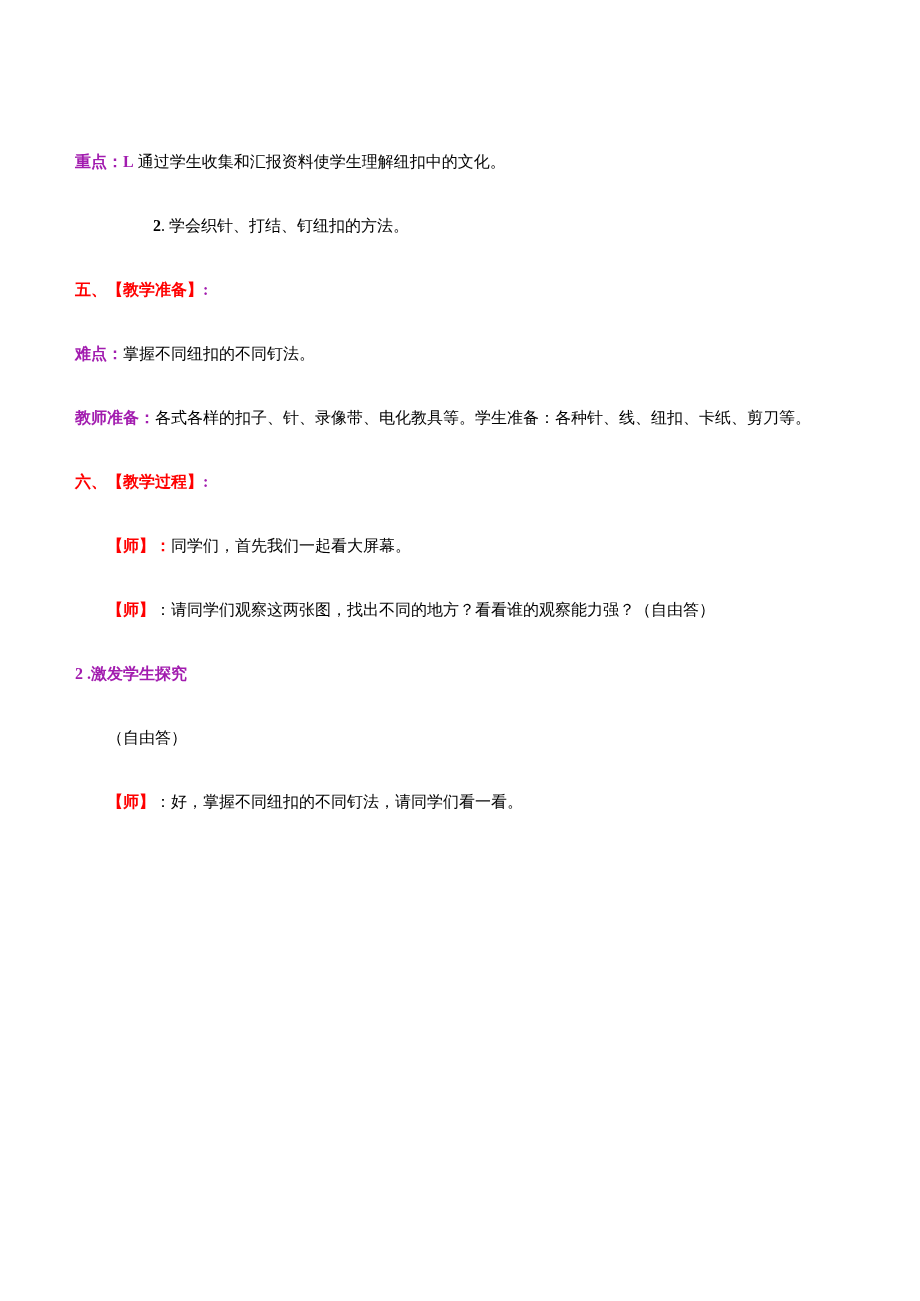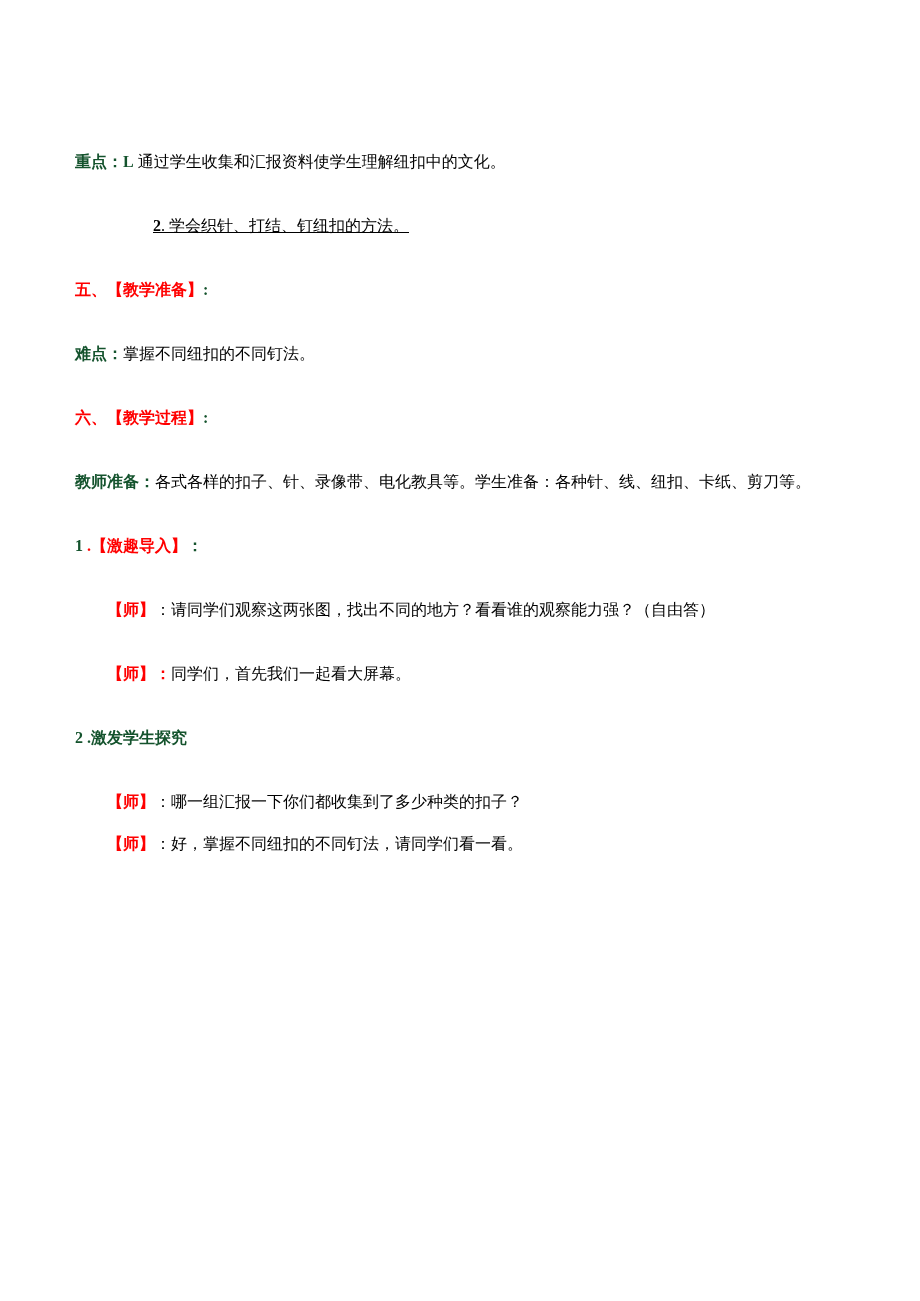--- a/index.html
+++ b/index.html
@@ -15,31 +15,30 @@
     line-height: 1.5;
     color: #000000;
   }
   .para {
     margin-bottom: 40px;
   }
   .para-tight {
     margin-bottom: 18px;
   }
   .blue {
-    color: #14532d;
+    color: #a21caf;
   }
   .red {
     color: #ff0000;
   }
   .bold {
     font-weight: bold;
   }
   .indent-1 {
     padding-left: 78px;
-    text-decoration: underline;
   }
   .indent-shi {
     padding-left: 32px;
   }
 </style>
 </head>
 <body>
 
 <div class="page">
 
@@ -53,47 +52,44 @@
 
   <div class="para">
     <span class="red bold">五、</span><span class="red bold">【教学准备】</span><span class="blue bold">:</span>
   </div>
 
   <div class="para">
     <span class="blue bold">难点：</span><span>掌握不同纽扣的不同钉法。</span>
   </div>
 
   <div class="para">
-    <span class="red bold">六、</span><span class="red bold">【教学过程】</span><span class="blue bold">:</span>
-  </div>
-
-  <div class="para">
     <span class="blue bold">教师准备：</span><span>各式各样的扣子、针、录像带、电化教具等。学生准备：各种针、线、纽扣、卡纸、剪刀等。</span>
   </div>
 
   <div class="para">
-    <span class="blue bold">1</span><span class="red bold"> .【激趣导入】</span><span class="blue bold">：</span>
+    <span class="red bold">六、</span><span class="red bold">【教学过程】</span><span class="blue bold">:</span>
+  </div>
+
+
+  <div class="para indent-shi">
+    <span class="red bold">【师】：</span><span>同学们，首先我们一起看大屏幕。</span>
   </div>
 
   <div class="para indent-shi">
     <span class="red bold">【师】</span><span>：请同学们观察这两张图，找出不同的地方？看看谁的观察能力强？（自由答）</span>
-  </div>
-
-  <div class="para indent-shi">
-    <span class="red bold">【师】：</span><span>同学们，首先我们一起看大屏幕。</span>
   </div>
 
 
   <div class="para">
     <span class="blue bold">2</span><span class="blue bold"> .激发学生探究</span>
   </div>
 
 
+  <div class="para indent-shi">
+    <span>（自由答）</span>
+  </div>
 
-  <div class="para-tight indent-shi">
-    <span class="red bold">【师】</span><span>：哪一组汇报一下你们都收集到了多少种类的扣子？</span>
-  </div>
 
   <div class="para indent-shi">
     <span class="red bold">【师】</span><span>：好，掌握不同纽扣的不同钉法，请同学们看一看。</span>
   </div>
 
 </div>
 
 </body></html>

